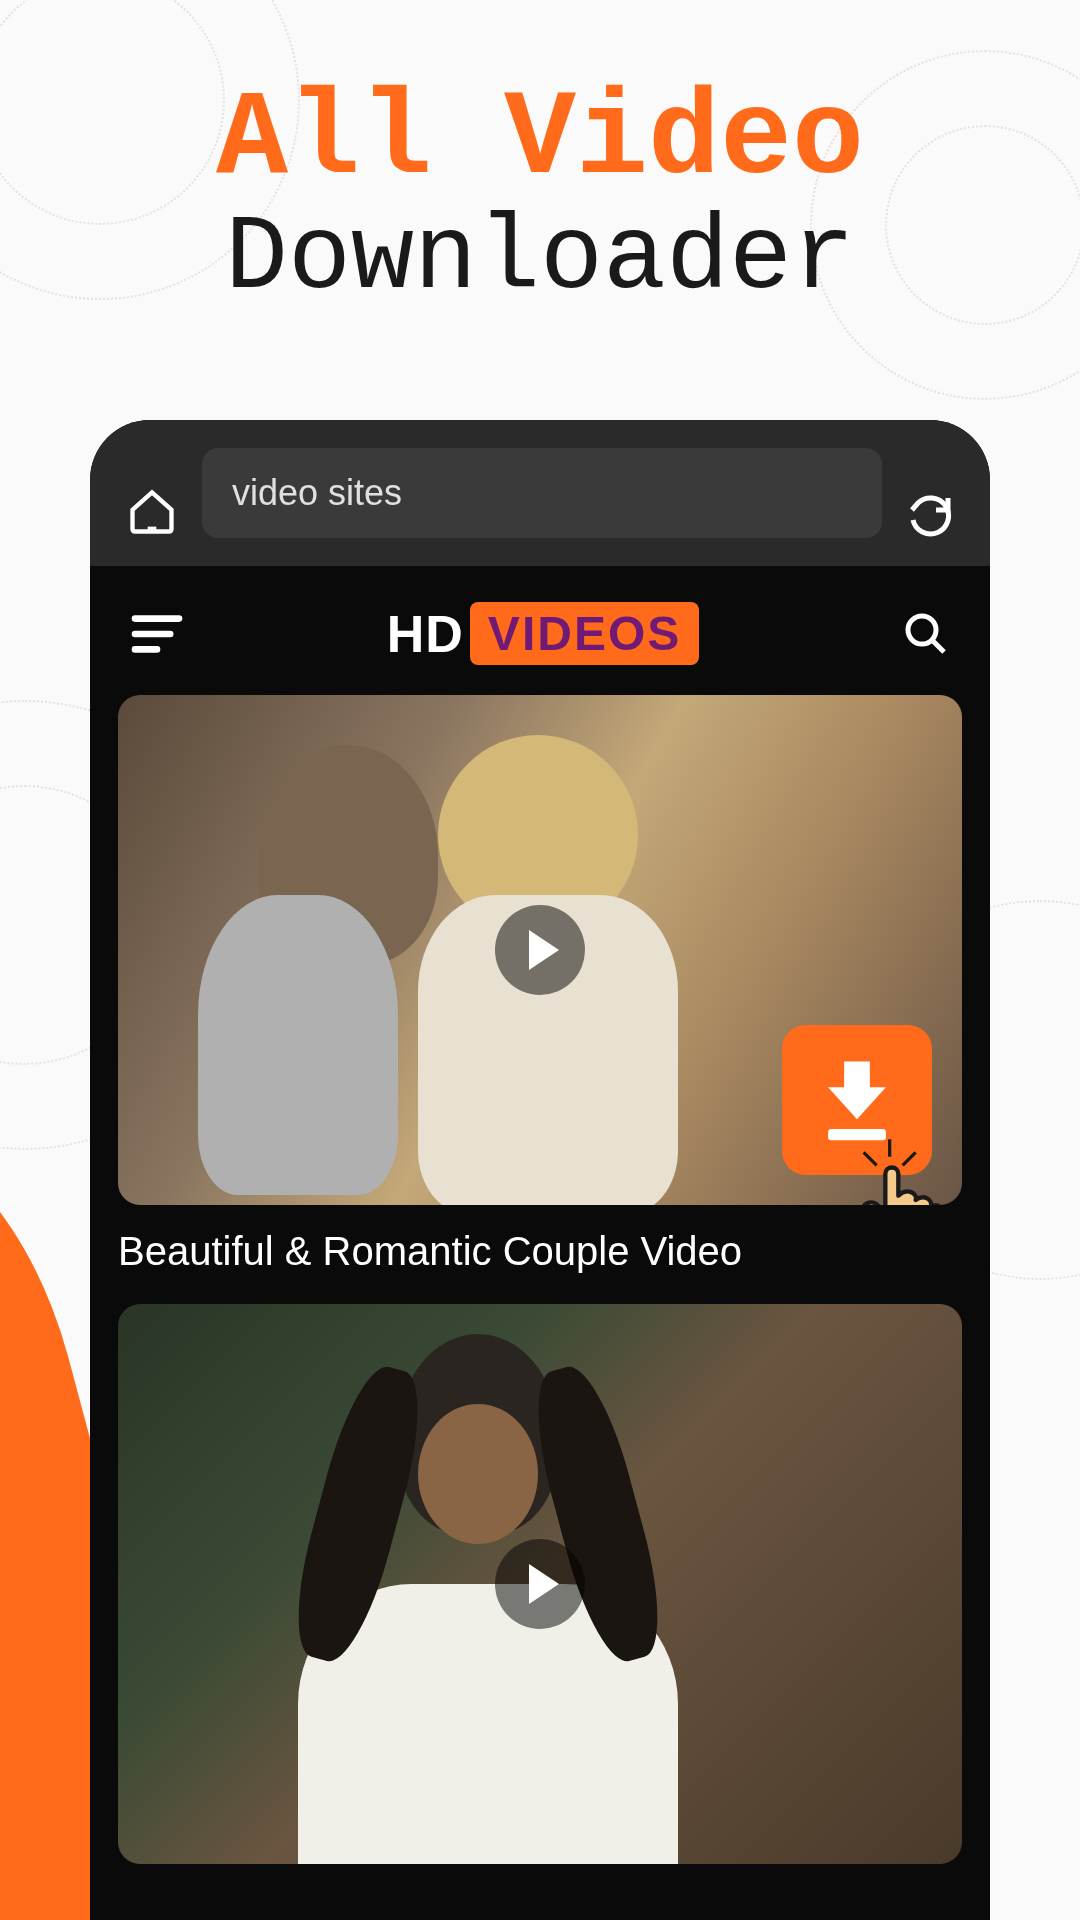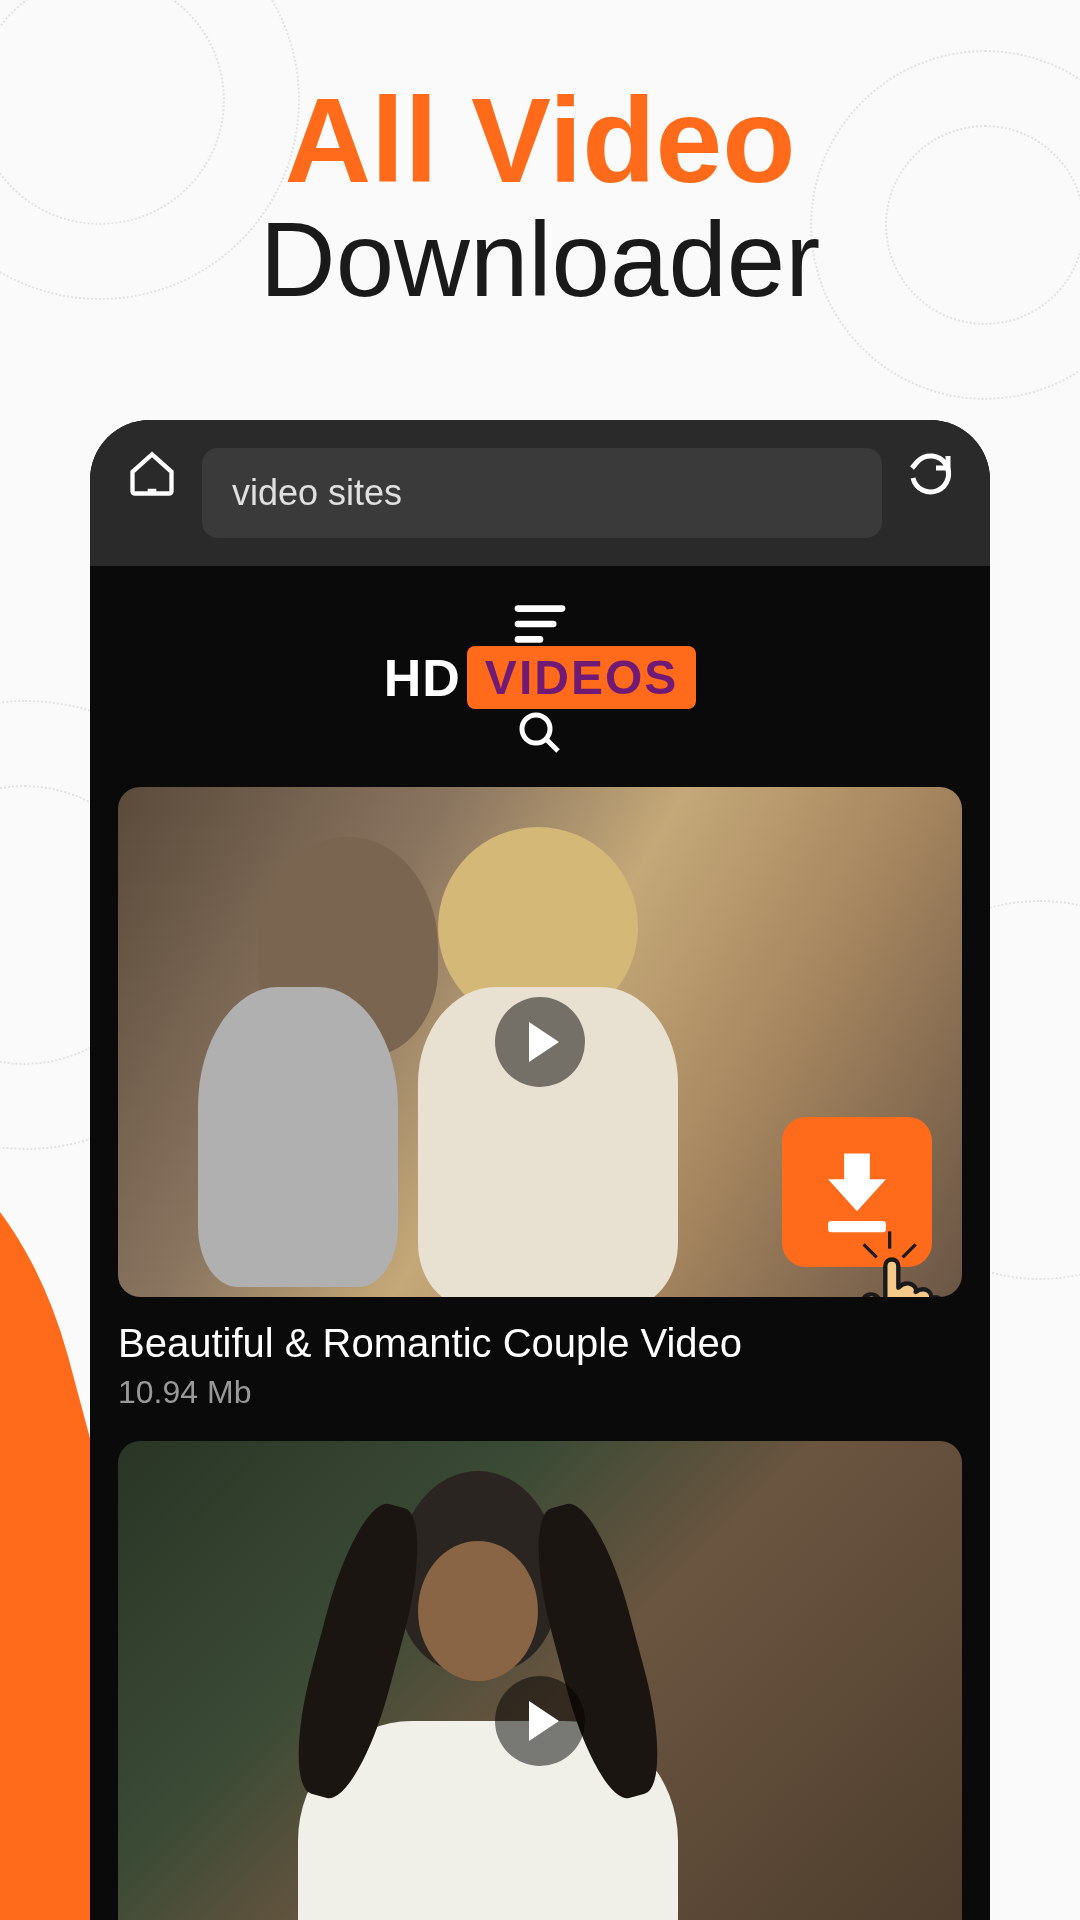--- a/index.html
+++ b/index.html
@@ -31,20 +31,21 @@
       background: #ff6b1a;
       border-radius: 50% 50% 0 0 / 30% 30% 0 0;
       transform: rotate(-15deg);
       z-index: 1;
     }
     .headline {
       position: relative;
       z-index: 2;
       text-align: center;
       padding-top: 80px;
+      font-family: Liberation Mono, monospace;
     }
     .headline-orange {
       font-size: 120px;
       font-weight: 800;
       color: #ff6b1a;
       line-height: 1;
     }
     .headline-black {
       font-size: 105px;
       font-weight: 400;
@@ -63,21 +64,21 @@
       border-radius: 60px 60px 0 0;
       z-index: 3;
       overflow: hidden;
       padding: 30px 28px 0;
     }
     .browser-bar {
       background: #2a2a2a;
       border-radius: 40px 40px 0 0;
       padding: 28px 36px;
       display: flex;
-      align-items: flex-start;
+      align-items: flex-end;
       gap: 24px;
       margin: -30px -28px 0;
     }
     .home-icon {
       width: 52px;
       height: 52px;
       flex-shrink: 0;
     }
     .url-bar {
       flex: 1;
@@ -91,21 +92,20 @@
     .refresh-icon {
       width: 48px;
       height: 48px;
       flex-shrink: 0;
     }
     .app-header {
       display: flex;
       align-items: center;
       justify-content: space-between;
       padding: 36px 12px 30px;
-      flex-direction: column;
     }
     .menu-icon {
       width: 54px;
       height: 44px;
     }
     .logo {
       display: flex;
       align-items: center;
       gap: 6px;
     }
@@ -273,21 +273,20 @@
       <svg class="cursor-hand" viewBox="0 0 60 60">
         <g stroke="#1a1a1a" stroke-width="1.5">
           <line x1="10" y1="8" x2="16" y2="14"></line>
           <line x1="22" y1="2" x2="22" y2="10"></line>
           <line x1="34" y1="8" x2="28" y2="14"></line>
         </g>
         <path d="M20 18 C20 14 26 14 26 18 V28 C30 24 35 27 34 30 C38 27 42 30 41 33 C45 31 48 35 46 38 L44 50 C43 54 39 57 34 57 H26 C22 57 19 55 17 51 L10 36 C8 32 14 29 17 33 L20 37 Z" fill="#f5c98a" stroke="#1a1a1a" stroke-width="2" stroke-linejoin="round"></path>
       </svg>
     </div>
     <div class="video-title">Beautiful &amp; Romantic Couple Video</div>
-    <div class="video-size">10.94 Mb</div>
   </div>
 
   <div class="video-card">
     <div class="thumb thumb-2">
       <div class="person-shape" style="width:160px;height:200px;top:30px;left:280px;background:#2a2520;border-radius:50% 50% 40% 40%"></div>
       <div class="person-shape" style="width:120px;height:140px;top:100px;left:300px;background:#8a6545;border-radius:50%"></div>
       <div class="person-shape" style="width:380px;height:400px;top:280px;left:180px;background:#f0f0e8;border-radius:30% 30% 10% 10%"></div>
       <div class="person-shape" style="width:80px;height:300px;top:60px;left:200px;background:#1a1510;border-radius:40%;transform:rotate(15deg)"></div>
       <div class="person-shape" style="width:80px;height:300px;top:60px;left:440px;background:#1a1510;border-radius:40%;transform:rotate(-15deg)"></div>
 

